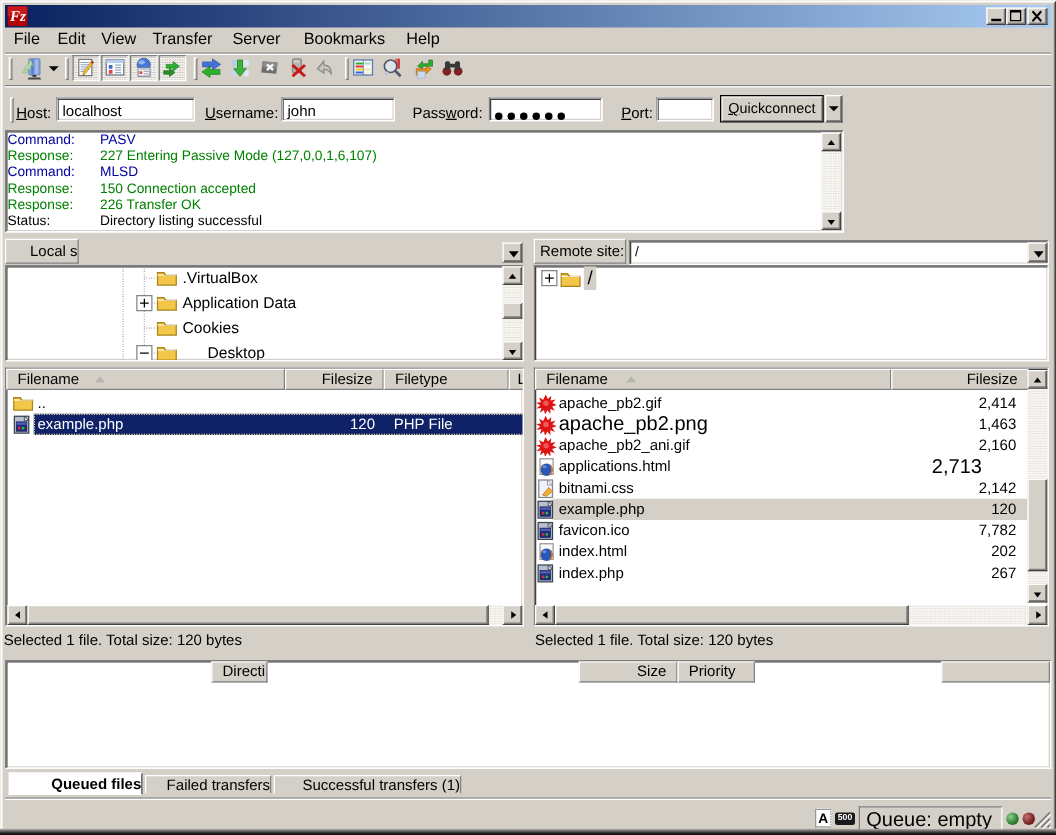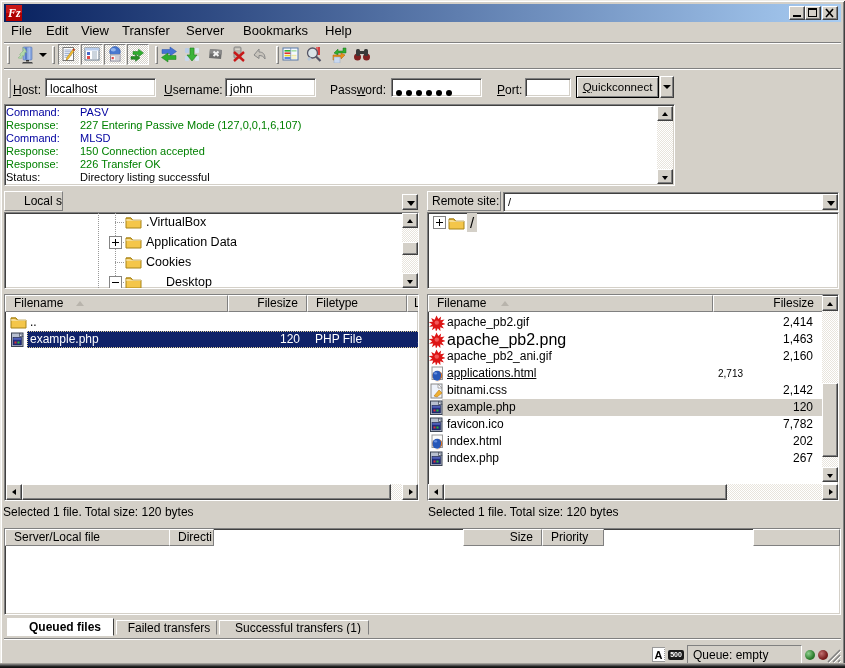--- a/index.html
+++ b/index.html
@@ -38,21 +38,21 @@
 .cmd{color:#00009f;}
 .rsp{color:#008000;}
 
 .combo{position:absolute;top:192px;height:20px;border:1px solid;border-color:#808080 #fff #fff #808080;box-shadow:inset 1px 1px 0 #404040,inset -1px -1px 0 #d4d0c8;background:#fff;font-size:11px;padding:3px 0 0 4px;white-space:pre;}
 .cbtn{position:absolute;top:194px;width:16px;height:16px;border:1px solid;border-color:#fff #404040 #404040 #fff;box-shadow:inset -1px -1px 0 #808080,inset 1px 1px 0 #d4d0c8;background:#d4d0c8;}
 .cbtn .arr{left:4px;top:6px;border-left:4px solid transparent;border-right:4px solid transparent;border-top:5px solid #000;}
 
 .hdr{position:absolute;top:0;height:17px;border:1px solid;border-color:#fff #808080 #808080 #fff;background:#d4d0c8;font-size:12px;line-height:15px;padding-left:8px;overflow:hidden;white-space:pre;}
 .hr{text-align:right;padding-right:8px;}
 
-.tab{position:absolute;font-size:12px;text-align:center;background:#d4d0c8;border:1px solid;border-color:#fff #808080 transparent #fff;white-space:nowrap;overflow:hidden;}
+.tab{position:absolute;font-size:12px;text-align:right;background:#d4d0c8;border:1px solid;border-color:#fff #808080 transparent #fff;white-space:nowrap;overflow:hidden;}
 
 .led{position:absolute;width:10px;height:10px;border-radius:50%;}
 </style></head>
 <body>
 <div id="win">
 
 <div id="title" class="abs">
   <svg class="abs" style="left:2px;top:1px" width="16" height="16" viewBox="0 0 16 16">
         <rect x="0" y="0" width="16" height="16" fill="#b00000"></rect>
         <rect x="0" y="0" width="16" height="8" fill="#c81818"></rect>
@@ -349,22 +349,22 @@
       <div style="position: absolute; left: 19px; top: 53px; font-size: 12px; line-height: 17px; white-space: pre;">apache_pb2_ani.gif</div>
       <div style="position: absolute; left: 290px; top: 53px; width: 95px; text-align: right; font-size: 12px; line-height: 17px;">2,160</div>
       <div style="position: absolute; left: 1px; top: 71px; width: 16px; height: 16px;"><svg width="16" height="16" viewBox="0 0 16 16">
           <rect x="3" y="1" width="10.5" height="12.5" fill="#fafafa" stroke="#999"></rect>
           <circle cx="8.2" cy="9.8" r="5" fill="#2858b8"></circle>
           <path d="M8.2 4.8 a5 5 0 0 1 5 5 a5 5 0 0 1-2.6 4.4 l-1.2.5 a6.3 6.3 0 0 0 1-9.4 q-1.2-.6-2.2-.5z" fill="#e87818"></path>
           <path d="M3.2 9.8 a5 5 0 0 0 2 4 a5.8 5.8 0 0 1 .6-8.6 a5 5 0 0 0-2.6 4.6" fill="#f49838"></path>
           <path d="M4.5 14 a5 5 0 0 0 7.4-.3 a6 6 0 0 1-7.4.3" fill="#f49838"></path>
           <ellipse cx="6.6" cy="7.4" rx="1.7" ry="1.1" fill="#6890e0"></ellipse>
         </svg></div>
-      <div style="position: absolute; left: 19px; top: 70px; font-size: 12px; line-height: 17px; white-space: pre; text-decoration: underline;">applications.html</div>
-      <div style="position: absolute; left: 290px; top: 70px; width: 95px; text-align: left; font-size: 10px; line-height: 17px;">2,713</div>
+      <div style="position: absolute; left: 19px; top: 70px; font-size: 12px; line-height: 17px; white-space: pre;">applications.html</div>
+      <div style="position: absolute; left: 290px; top: 70px; width: 95px; text-align: center; font-size: 16px; line-height: 17px;">2,713</div>
       <div style="position: absolute; left: 1px; top: 88px; width: 16px; height: 16px;"><svg width="16" height="16" viewBox="0 0 16 16">
           <rect x="2" y="1" width="11" height="14" fill="#eef2fa" stroke="#888"></rect>
           <path d="M9 1 l4 4 h-4 z" fill="#fff" stroke="#888" stroke-width=".7"></path>
           <path d="M5 13 l5-6 3 3 -5 4 z" fill="#f0b030" stroke="#b87818" stroke-width=".6"></path>
         </svg></div>
       <div style="position: absolute; left: 19px; top: 87px; font-size: 12px; line-height: 17px; white-space: pre;">bitnami.css</div>
       <div style="position: absolute; left: 290px; top: 87px; width: 95px; text-align: right; font-size: 12px; line-height: 17px;">2,142</div>
       <div style="position: absolute; left: 14px; top: 104px; width: 380px; height: 17px; background: rgb(212, 208, 200);"></div>
       <div style="position: absolute; left: 1px; top: 105px; width: 16px; height: 16px;"><svg width="16" height="16" viewBox="0 0 16 16">
           <rect x="1.5" y="1" width="11.5" height="13.5" fill="#b8c0d0" stroke="#3a4252"></rect>
@@ -423,35 +423,34 @@
           <div style="position: absolute; left: 6px; top: 4px; width: 0px; height: 0px; border-top: 3.5px solid transparent; border-bottom: 3.5px solid transparent; border-left: 4px solid rgb(0, 0, 0);"></div>
         </div>
         <div style="position: absolute; left: 16px; top: 0px; width: 283px; height: 16px; border-width: 1px; border-style: solid; border-image: initial; border-color: rgb(255, 255, 255) rgb(64, 64, 64) rgb(64, 64, 64) rgb(255, 255, 255); box-shadow: rgb(128, 128, 128) -1px -1px 0px inset; background: rgb(212, 208, 200);"></div>
       </div>
     </div>
 
 <div class="abs" style="left:3px;top:505px;font-size:12px">Selected 1 file. Total size: 120 bytes</div>
 <div class="abs" style="left:428px;top:505px;font-size:12px">Selected 1 file. Total size: 120 bytes</div>
 
 <div class="abs sunken" style="left:4px;top:528px;width:837px;height:87px;overflow:hidden" id="queue">
-  <div class="hdr" style="left:0;width:180px">Server/Local file</div>
   <div class="hdr" style="left:164px;width:45px">Directi...</div>
   <div class="hdr hr" style="left:458px;width:79px">Size</div>
   <div class="hdr" style="left:537px;width:62px">Priority</div>
   <div class="hdr" style="left:748px;width:87px"></div>
 </div>
 
 <div class="tab" style="left:7px;top:618px;width:107px;height:18px;background:#fff;font-weight:bold;line-height:16px;border-color:#fff #404040 #fff #fff;padding-left:9px">Queued files</div>
 <div class="tab" style="left:116px;top:620px;width:101px;height:15px;line-height:14px;padding-left:5px">Failed transfers</div>
 <div class="tab" style="left:219px;top:620px;width:150px;height:15px;line-height:14px;padding-left:8px">Successful transfers (1)</div>
 
 <div class="abs groove" style="left:4px;top:638px;width:837px"></div>
 <div class="abs" style="left:652px;top:647px;width:13px;height:15px;background:#fff;border:1px solid #999;border-right:1px dotted #999;font-size:11px;font-weight:bold;text-align:center;line-height:14px">A</div>
 <div class="abs" style="left:668px;top:650px;width:16px;height:10px;background:#1a1a1a;border-radius:2px;color:#fff;font-size:7px;font-weight:bold;text-align:center;line-height:10px">500</div>
-<div class="abs sunken1" style="left:687px;top:645px;width:115px;height:19px;font-size:12px;padding:2px 0 0 5px">Queue: empty</div>
+<div class="abs sunken1" style="left:687px;top:645px;width:115px;height:19px;font-size:16px;padding:2px 0 0 5px">Queue: empty</div>
 <div class="led" style="left:805px;top:650px;background:radial-gradient(circle at 35% 35%,#8fd08f,#2d7d2d 60%,#1a5a1a)"></div>
 <div class="led" style="left:818px;top:650px;background:radial-gradient(circle at 35% 35%,#c07070,#7a2020 60%,#581010)"></div>
 <div class="abs" style="left:0;top:663px;width:845px;height:5px;background:linear-gradient(#b8b4ac,#6a6a6a 35%,#222 70%,#0a0a0a)"></div>
 <svg class="abs" style="left:826px;top:648px" width="15" height="15" viewBox="0 0 15 15">
       <path d="M14 2 L2 14 M14 7 L7 14 M14 12 L12 14" stroke="#808080" stroke-width="1.5"></path>
       <path d="M15 3 L3 15 M15 8 L8 15 M15 13 L13 15" stroke="#fff" stroke-width="1"></path>
     </svg>
 </div>
 
 </body></html>

